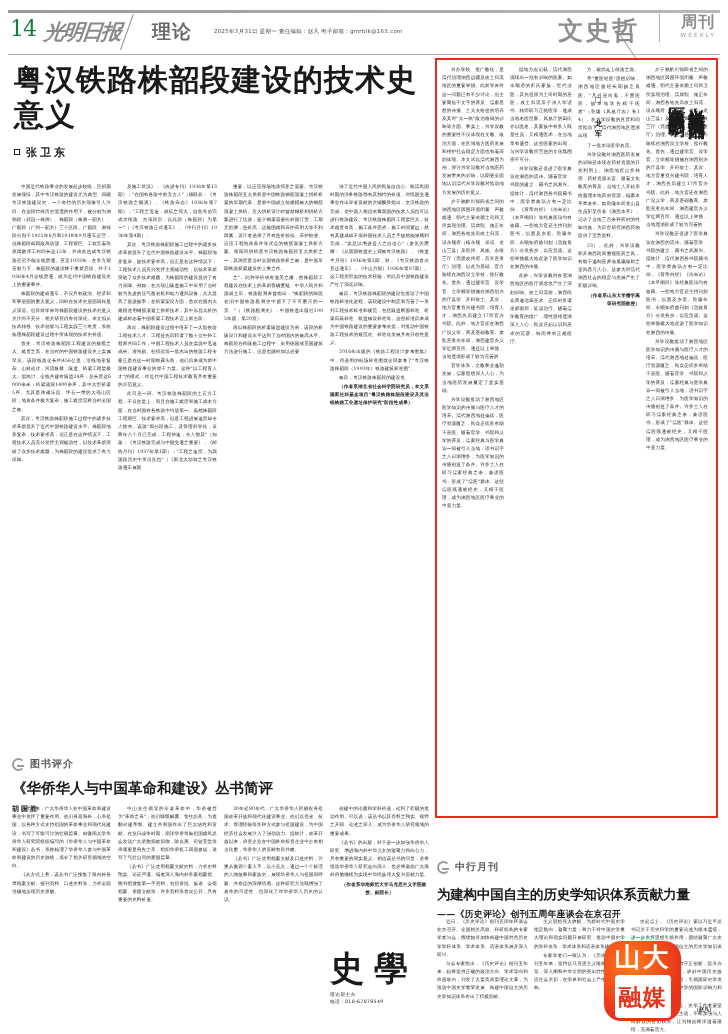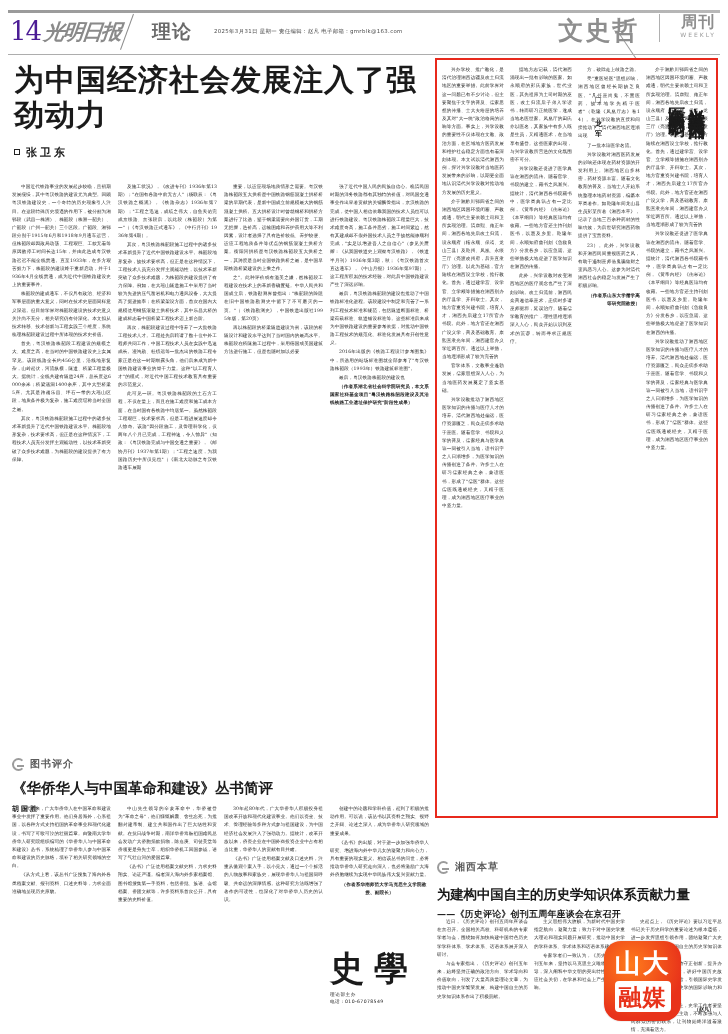--- a/index.html
+++ b/index.html
@@ -7,22 +7,22 @@
   body {
     width:728px; height:1034px;
     font-family:"DejaVu Sans","Liberation Sans",sans-serif;
     color:#1a1a1a; position:relative; overflow:hidden;
   }
 
   
   .masthead { position:relative; height:56px; }
   .top-rule { position:absolute; left:8px; right:8px; top:10px; height:3px;
               background:linear-gradient(to right,#9a9a9a,#b8b8b8); }
-  .page-num { position:absolute; left:10px; top:16px; font-size:26px;
-              font-weight:400; color:#4c1d95; font-family:"DejaVu Serif","Liberation Serif",serif; letter-spacing:-1px; }
+  .page-num { position:absolute; left:10px; top:16px; font-size:22px;
+              font-weight:400; color:#15803d; font-family:"DejaVu Serif","Liberation Serif",serif; letter-spacing:-1px; }
   .paper-logo { position:absolute; left:44px; top:18px; font-size:21px;
                 color:#8a8a8a; font-family:"DejaVu Serif",serif; font-style:italic;
                 font-weight:700; letter-spacing:-2px; transform:skewX(-6deg); }
   .slash-a { position:absolute; left:133px; top:14px; width:1px; height:38px;
              background:#8f8f8f; transform:rotate(20deg); transform-origin:top; }
   .sect-name { position:absolute; left:152px; top:19px; font-size:19px;
                font-weight:700; color:#6a6a6a; letter-spacing:1px; }
   .sect-meta { position:absolute; left:214px; top:28px; font-size:5.4px;
                color:#4a4a4a; letter-spacing:.35px; white-space:nowrap; }
   .weekly-wrap { position:absolute; right:12px; top:14px; display:flex; align-items:flex-start; gap:20px; }
@@ -106,21 +106,21 @@
   .info-cols > div { width:91px; }
 
   
   .wm { position:absolute; left:604px; top:941px; width:77px; height:80px;
         border-radius:17px; background:radial-gradient(circle at 35% 30%,#ff7b1c,#e8321a 70%);
         display:flex; flex-direction:column; align-items:center; justify-content:center;
         color:#fff; font-weight:700; font-family:"DejaVu Serif",serif; line-height:1;
         box-shadow:0 0 0 1px rgba(0,0,0,.05); }
   .wm .r1 { font-size:26px; letter-spacing:2px; }
   .wm .r2 { font-size:23px; letter-spacing:1px; margin-top:5px;
-            background:#fff; color:#e8321a; padding:4px 4px; border-radius:4px; }
+            background:#fff; color:#e8321a; padding:10px 4px; border-radius:4px; }
   .wm-credit { position:absolute; left:694px; top:1006px; font-size:5px; font-weight:700; }
 </style>
 </head>
 <body>
 
 <div class="masthead">
   <div class="top-rule"></div>
   <div class="page-num">14</div>
   <div class="paper-logo">光明日报</div>
   <div class="slash-a"></div>
@@ -132,21 +132,21 @@
     <div class="weekly-bar"></div>
     <div class="weekly-r">
       <div class="zk">周刊</div>
       <div class="en">WEEKLY</div>
     </div>
   </div>
   <div class="head-rule"></div>
 </div>
 
 <div class="main-head">
-  <h1>为中国经济社会发展注入了强劲动力</h1>
+  <h1>粤汉铁路株韶段建设的技术史意义</h1>
   <div class="byline">
     <span class="sq"></span><span>张卫东</span>
   </div>
 </div>
 
 <div class="main-cols">
   <div class="col">
     <p>中国近代铁路事业的发展起步较晚，且初期发展缓慢，其中粤汉铁路的建设尤为典型。回顾粤汉铁路建设史，一个奇特的历史现象引人注目。在这段特殊历史境遇的作用下，被分割为湘鄂段（武昌—株洲）、株韶段（株洲—韶关）、广韶段（广州—韶关）三个区段。广韶段、湘鄂段分别于1915年6月和1918年9月通车运营，但株韶段却因政局动荡、工程艰巨、工款无着等原因败停工时间长达15年，并由此造成粤汉铁路迟迟不能全线贯通。直至1933年，在多方艰苦努力下，株韶段的建设终于重新启动，并于1936年4月全线贯通，成为近代中国铁路建设史上的重要事件。</p>
     <p>株韶段的建成通车，不仅具有政治、经济和军事层面的重大意义，同时在技术史层面同样意义深远。但目前学界对株韶段建设的技术史意义关注尚不充分，相关研究仍有待深化。本文拟从技术转移、技术创新与工程实践三个维度，系统梳理株韶段建设过程中所体现的技术史价值。</p>
     <p>首先，粤汉铁路株韶段工程建设的规模之大、难度之高，在当时的中国铁路建设史上实属罕见。该段线路全长约456公里，沿线地形复杂，山岭起伏，河流纵横，隧道、桥梁工程量极大。据统计，全线共建有隧道24座，总长度达6000余米；桥梁涵洞1400余座，其中大型桥梁5座。尤其是跨越乐昌、坪石一带的大瑶山区段，地质条件极为复杂，施工难度堪称当时全国之最。</p>
@@ -241,21 +241,21 @@
 
 <div class="shixue">
   <div class="glyph">史學</div>
   <div class="sub1">理论部主办</div>
   <div class="sub2">电话：010-67078549</div>
 </div>
 
 <div class="info-sec">
   <div class="sect-mark">
     <span class="ring"></span>
-    <span class="lbl">湘西本草</span>
+    <span class="lbl">中行月刊</span>
   </div>
   <h2>为建构中国自主的历史学知识体系贡献力量</h2>
   <h3>——《历史评论》创刊五周年座谈会在京召开</h3>
 </div>
 
 <div class="info-cols">
   <div class="col">
     <p>近日，《历史评论》创刊五周年座谈会在京召开。全国相关高校、科研机构的专家学者与会，围绕如何加快构建中国特色历史学学科体系、学术体系、话语体系展开深入研讨。</p>
     <p>与会专家指出，《历史评论》创刊五年来，始终坚持正确的政治方向、学术导向和价值取向，刊发了大量高质量理论文章，为推动中国史学繁荣发展、构建中国自主的历史学知识体系作出了积极贡献。</p>
   </div>

